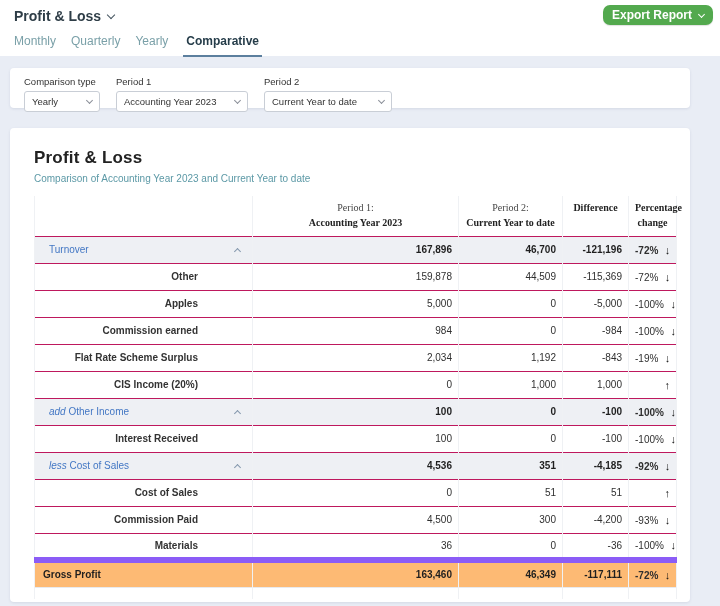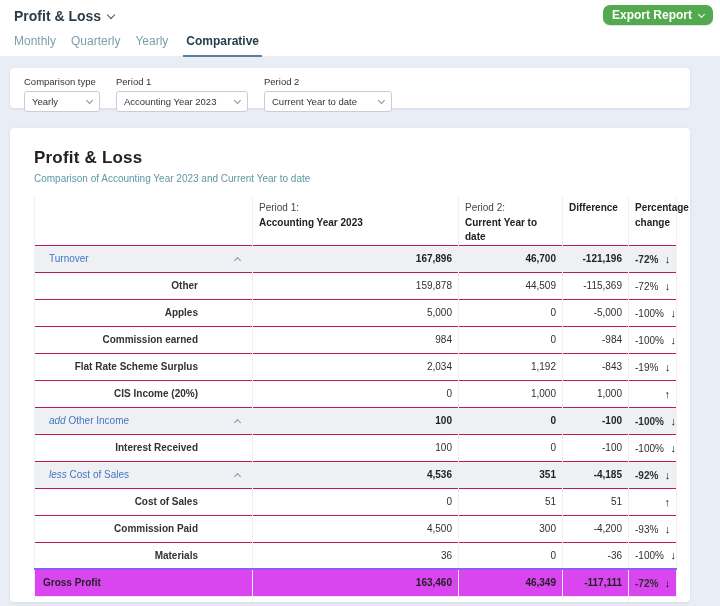--- a/index.html
+++ b/index.html
@@ -32,27 +32,27 @@
   
   .report-card{position:absolute; left:10px; top:128px; width:680px; height:474px; background:#fff; border-radius:4px; box-shadow:0 1px 3px rgba(30,40,90,.10); overflow:hidden;}
   .report-head{padding:20px 14px 0 24px;}
   .report-title{font-size:17px; font-weight:bold; color:#222; letter-spacing:.2px;}
   .report-subtitle{font-size:10px; color:var(--teal); margin-top:5px;}
 
   table{border-collapse:collapse; table-layout:fixed; width:642px; margin:12px 14px 0 24px; font-size:10px;}
   col.c1{width:218px;} col.c2{width:206px;} col.c3{width:104px;} col.c4{width:66px;} col.c5{width:48px;}
   th,td{border-right:1px solid #eff1f4; padding:0 6px; vertical-align:middle;}
   th:first-child, td:first-child{border-left:1px solid #eff1f4;}
-  thead th{height:40px; vertical-align:top; padding-top:5px; text-align:left; font-weight:normal; color:#444; line-height:1.45;}
+  thead th{height:40px; vertical-align:top; padding-top:5px; text-align:center; font-weight:normal; color:#444; line-height:1.45;font-family:Liberation Serif, serif;}
   thead .hd-bold{font-weight:bold; color:#222; display:block;}
   thead .hd-top{font-weight:bold; color:#222;}
   tbody tr{height:27px; border-top:1px solid #be185d;}
   tbody tr.row-section{background:var(--rowbg);}
   tbody tr.row-section td{font-weight:bold; color:#1f1f1f;}
-  tbody tr.row-total{background:#d946ef; border-top:2px solid #8b5cf6;margin-left:29px;}
+  tbody tr.row-total{background:#fdba74; border-top:6px solid #8b5cf6;margin-left:29px;}
   tbody tr.row-total td{font-weight:bold; color:#1f1f1f;}
   tbody tr.row-pad{height:12px; border-top:1px solid #e8eaee; background:#fff;}
   .c-label{position:relative;}
   .lbl-child{text-align:right; padding-right:54px; font-weight:bold; color:#333;}
   .lbl-total{text-align:left; padding-left:8px;}
   .sec-link{color:var(--link); font-weight:normal; cursor:pointer; padding-left:8px;}
   .sec-link .prefix{font-style:italic;}
   .chev-up{position:absolute; right:12px; top:12px; width:5px; height:5px; border-left:1.5px solid #8598ad; border-top:1.5px solid #8598ad; transform:rotate(45deg); cursor:pointer;}
   .c-num{text-align:right; color:#2f2f2f;}
   .c-pct{text-align:right; white-space:nowrap;}

